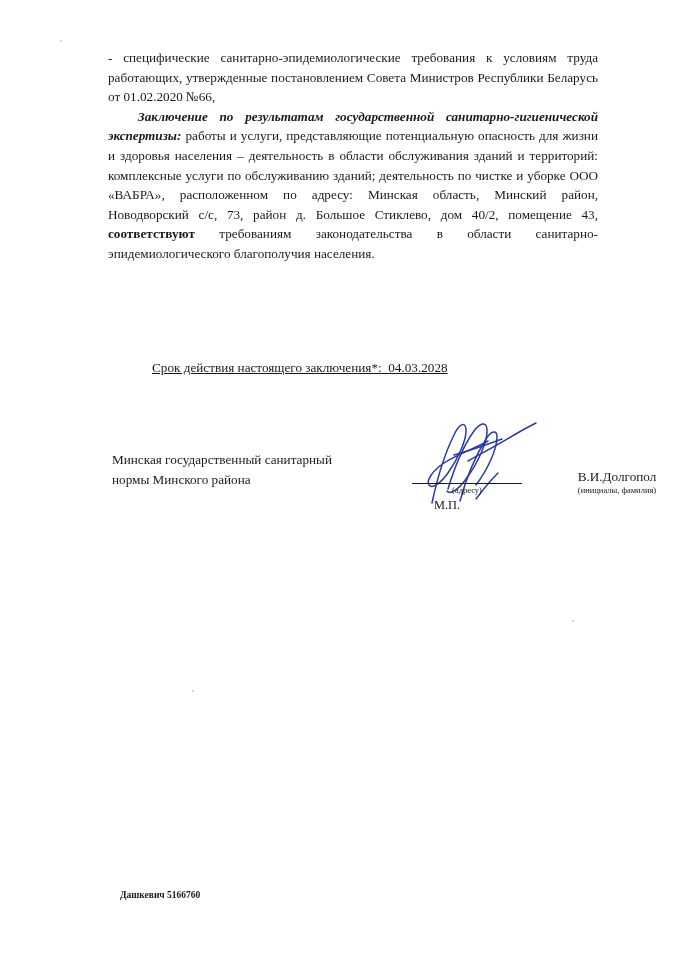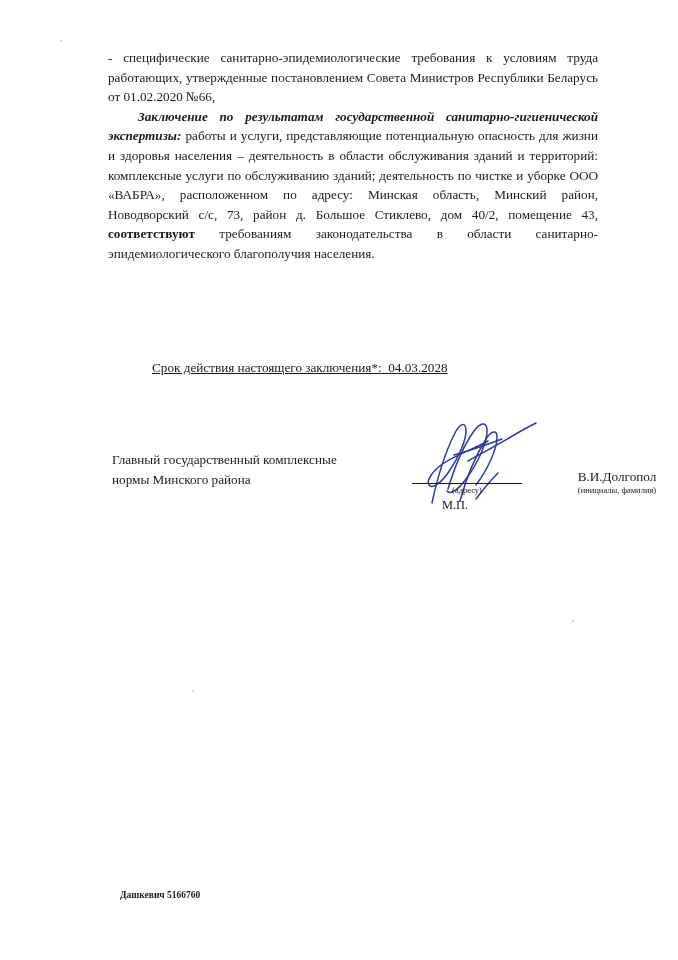--- a/index.html
+++ b/index.html
@@ -88,21 +88,20 @@
     font-size: 8.5px;
     line-height: 11px;
     margin-top: 1px;
     color: #1a1a1a;
   }
   .mp {
     position: absolute;
     left: 322px;
     top: 48px;
     font-size: 12.4px;
-    margin-left: 8px;
   }
   .name-wrap {
     position: absolute;
     left: 430px;
     top: 18px;
     width: 150px;
     text-align: center;
   }
   .name {
     font-size: 13.2px;
@@ -161,21 +160,21 @@
       <path d="M46 74 C 52 54, 62 30, 72 16 C 78 8, 84 6, 85 14 C 86 26, 76 48, 64 64 C 56 75, 48 80, 45 76"></path>
       <path d="M58 86 C 64 64, 74 40, 84 24 C 89 16, 95 14, 95 22 C 95 34, 86 54, 74 70"></path>
       <path d="M66 46 C 80 38, 96 30, 112 20 C 122 14, 130 10, 134 8"></path>
       <path d="M52 40 C 66 36, 84 30, 100 24"></path>
       <path d="M74 84 C 80 76, 88 66, 96 58"></path>
     </g>
   </svg>
 
   <div class="sign-block">
     <div class="sign-title">
-      <span>Главный государственный комплексные</span><br>
+      <span>Минская государственный санитарный</span><br>
       <span>нормы Минского района</span>
     </div>
 
     <div class="sign-line-wrap">
       <div class="sign-line"></div>
       <div class="sign-caption">(адресу)</div>
     </div>
 
     <div class="mp">М.П.</div>
 

